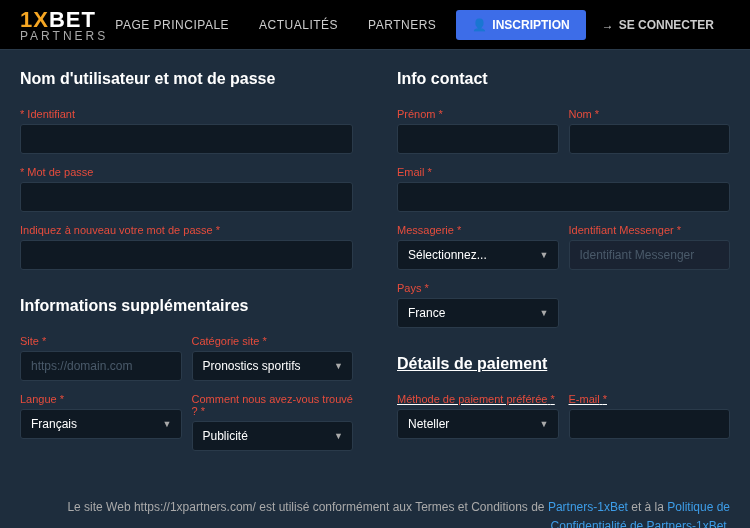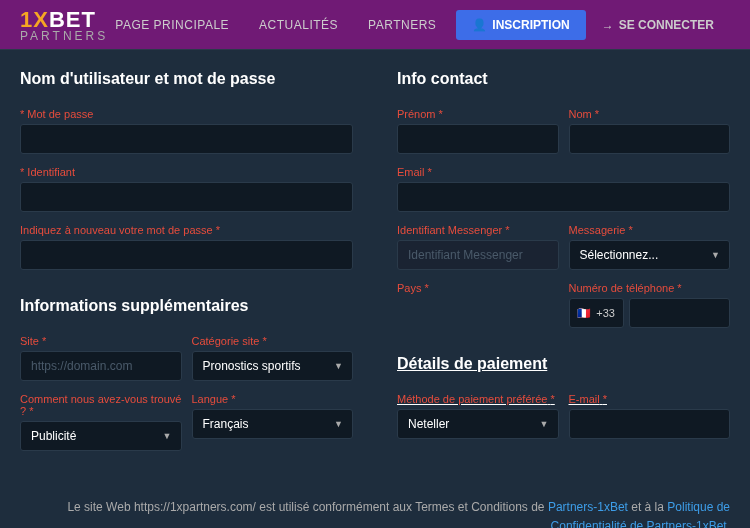--- a/index.html
+++ b/index.html
@@ -1,19 +1,19 @@
 <!DOCTYPE html>
 <html><head>
   <meta charset="utf-8">
   <style>
     * { box-sizing: border-box; margin: 0; padding: 0; }
     body { font-family: Arial, sans-serif; background: #1a2332; color: #fff; font-size: 13px; min-height: 528px; }
 
     
-    .header { background: #701a75; display: flex; align-items: center; padding: 0 20px; height: 50px; border-bottom: 1px solid #2a3a4a; }
+    .header { background: #000000; display: flex; align-items: center; padding: 0 20px; height: 50px; border-bottom: 1px solid #2a3a4a; }
     .logo { display: flex; align-items: center; margin-right: auto; }
     .logo-text { font-size: 22px; font-weight: 900; color: #fff; letter-spacing: 1px; }
     .logo-text span { color: #f5a623; }
     .logo-partners { font-size: 12px; color: #aaa; letter-spacing: 3px; display: block; text-align: right; margin-top: -4px; }
     nav { display: flex; align-items: center; gap: 30px; margin-right: 20px; }
     .nav-item { color: #ccc; text-decoration: none; font-size: 12px; font-weight: normal; letter-spacing: 0.5px; cursor: pointer; }
     .btn-inscription { background: #3d6de8; color: #fff; border: none; padding: 8px 16px; font-size: 12px; font-weight: bold; cursor: pointer; border-radius: 3px; display: flex; align-items: center; gap: 5px; }
     .btn-connexion { background: transparent; color: #ccc; border: none; padding: 8px 16px; font-size: 12px; font-weight: bold; cursor: pointer; display: flex; align-items: center; gap: 5px; }
 
     
@@ -90,27 +90,27 @@
   </button>
 </header>
 
 <div class="main">
   <div class="form-grid">
 
     <div class="left-section">
       <div class="section-title">Nom d'utilisateur et mot de passe</div>
 
       <div class="form-group">
+        <label><span>*</span> <span>Identifiant</span></label>
+        <input type="text" style="">
+      </div>
+
+      <div class="form-group">
         <label><span>*</span> <span>Mot de passe</span></label>
         <input type="password" style="">
-      </div>
-
-      <div class="form-group">
-        <label><span>*</span> <span>Identifiant</span></label>
-        <input type="text" style="">
       </div>
 
       <div class="form-group">
         <label><span>Indiquez à nouveau votre mot de passe</span> <span style="color:#e74c3c">*</span></label>
         <input type="password" style="">
       </div>
 
       <div class="additional-section">
         <div class="section-title">Informations supplémentaires</div>
         <div class="site-category-row">
@@ -122,32 +122,32 @@
             <label><span>Catégorie site</span> <span style="color:#e74c3c">*</span></label>
             <div class="select-wrapper">
               <select>
                 <option>Pronostics sportifs</option>
               </select>
             </div>
           </div>
         </div>
         <div class="langue-comment-row">
           <div class="form-group">
+            <label><span>Langue</span> <span style="color:#e74c3c">*</span></label>
+            <div class="select-wrapper">
+              <select>
+                <option>Français</option>
+              </select>
+            </div>
+          </div>
+          <div class="form-group">
             <label><span>Comment nous avez-vous trouvé ?</span> <span style="color:#e74c3c">*</span></label>
             <div class="select-wrapper">
               <select>
                 <option>Publicité</option>
-              </select>
-            </div>
-          </div>
-          <div class="form-group">
-            <label><span>Langue</span> <span style="color:#e74c3c">*</span></label>
-            <div class="select-wrapper">
-              <select>
-                <option>Français</option>
               </select>
             </div>
           </div>
         </div>
       </div>
     </div>
 
     <div class="right-section">
       <div class="section-title">Info contact</div>
 
@@ -161,46 +161,41 @@
           <input type="text" style="">
         </div>
       </div>
 
       <div class="form-group">
         <label><span>Email</span> <span style="color:#e74c3c">*</span></label>
         <input type="email" style="width: 100%;">
       </div>
 
       <div class="messenger-row">
-        <div class="form-group">
-          <label><span>Identifiant Messenger</span> <span style="color:#e74c3c">*</span></label>
-          <input type="text" style="background: rgb(26, 35, 50);" placeholder="Identifiant Messenger">
-        </div>
         <div class="form-group">
           <label><span>Messagerie</span> <span style="color:#e74c3c">*</span></label>
           <div class="select-wrapper">
             <select>
               <option>Sélectionnez...</option>
             </select>
           </div>
         </div>
+        <div class="form-group">
+          <label><span>Identifiant Messenger</span> <span style="color:#e74c3c">*</span></label>
+          <input type="text" style="background: rgb(26, 35, 50);" placeholder="Identifiant Messenger">
+        </div>
       </div>
 
       <div class="messenger-row">
         <div class="form-group">
           <label><span>Pays</span> <span style="color:#e74c3c">*</span></label>
-        </div>
-        <div class="form-group">
-          <label><span>Numéro de téléphone</span> <span style="color:#e74c3c">*</span></label>
-          <div style="display:flex; gap:5px;">
-            <div class="phone-prefix-box">
-              <span>🇫🇷</span>
-              <span>+33</span>
-            </div>
-            <input type="text" class="phone-input" style="flex: 1 1 0%;">
+          <div class="select-wrapper">
+            <select>
+              <option>France</option>
+            </select>
           </div>
         </div>
       </div>
 
       <div class="payment-section">
         <div class="section-title">Détails de paiement</div>
         <div class="payment-row">
           <div class="form-group">
             <label><span>Méthode de paiement préférée</span> <span style="color:#e74c3c">*</span></label>
             <div class="select-wrapper">

